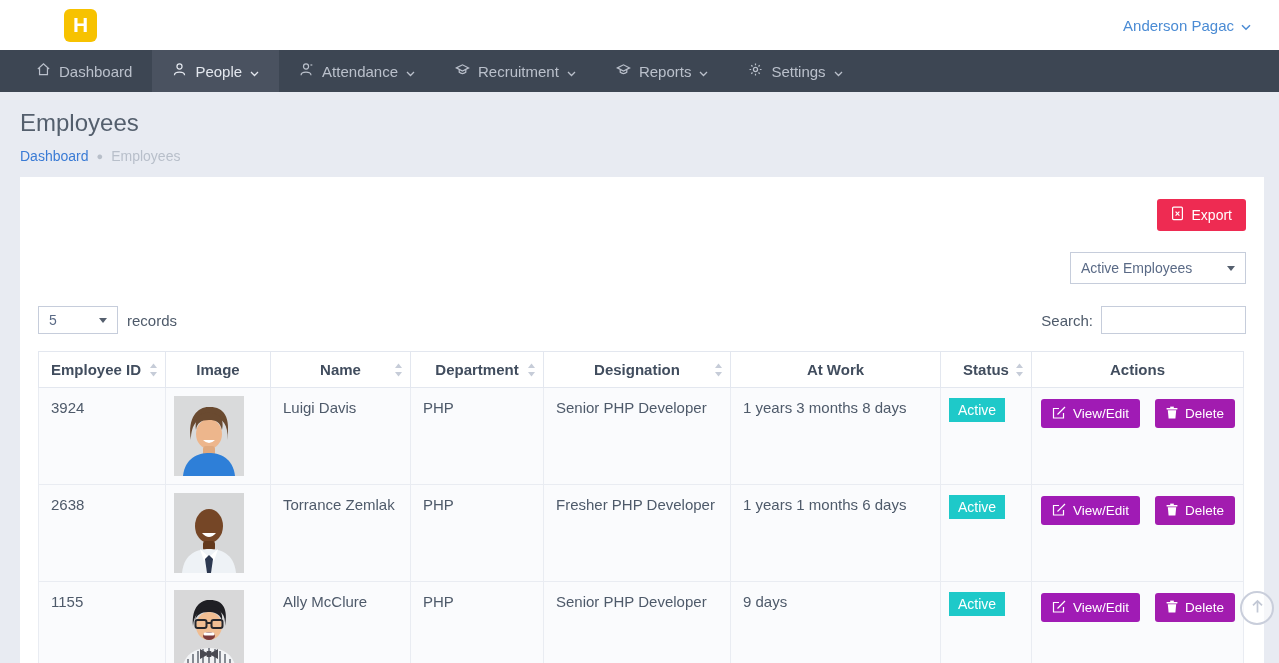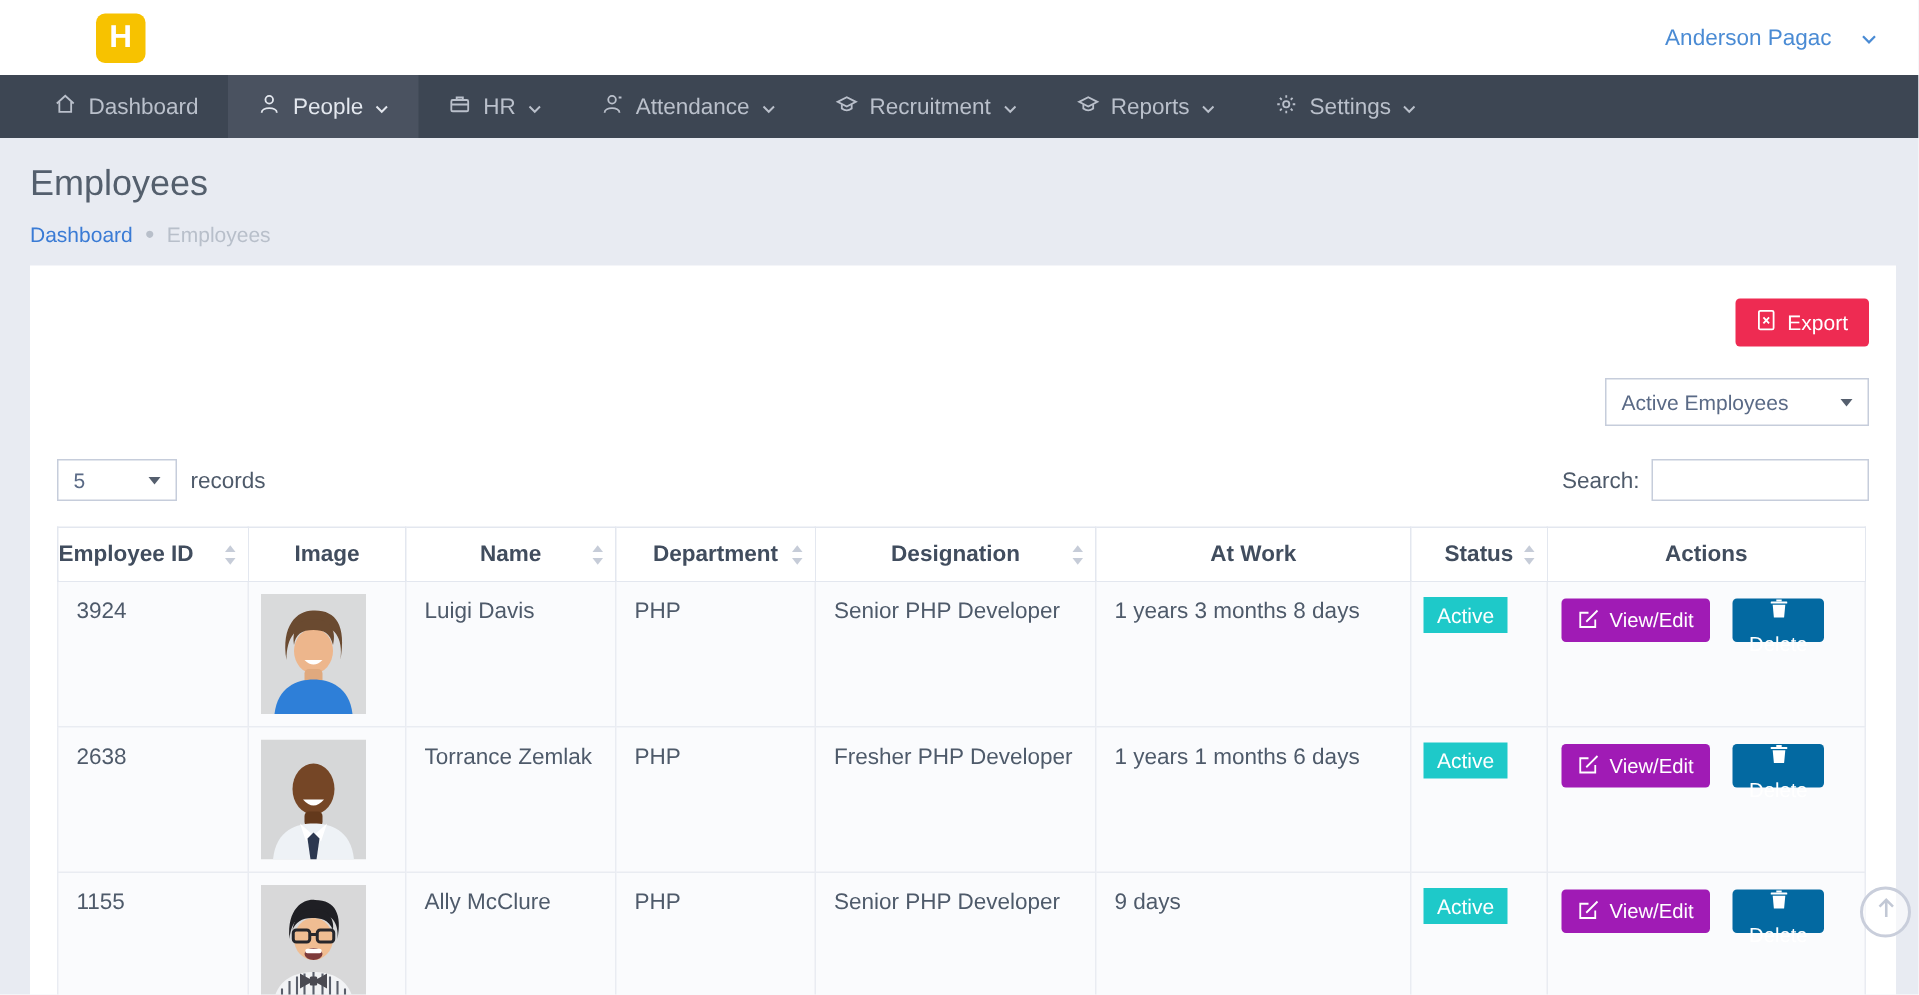--- a/index.html
+++ b/index.html
@@ -6,21 +6,21 @@
   html,body { width:1279px; height:663px; overflow:hidden; }
   body {
     font-family: "Liberation Sans", sans-serif;
     background:#e8ebf2;
     position:relative;
     color:#4e5a6a;
   }
   
   .topbar { height:50px; background:#ffffff; display:flex; align-items:center; justify-content:space-between; padding:0 28px 0 64px; }
   .logo { width:33px; height:33px; background:#f7c200; border-radius:6px; color:#fff; font-weight:bold; font-size:21px; display:flex; align-items:center; justify-content:center; cursor:pointer; }
-  .user { color:#4a8bd4; font-size:15px; display:flex; align-items:center; gap:20px; cursor:pointer; }
+  .user { color:#4a8bd4; font-size:15px; display:flex; align-items:center; gap:7px; cursor:pointer; }
 
   
   .nav { height:42px; background:#3d4653; display:flex; padding-left:16px; }
   .nav-item { display:flex; align-items:center; gap:8px; padding:0 20px; color:#bac0cb; font-size:15px; cursor:pointer; white-space:nowrap; }
   .nav-item.active { background:#4a5260; color:#e3e7ee; }
   .nav-item svg { flex:0 0 auto; }
 
   
   .page-head { padding:17px 30px 0 20px; }
   .page-title { font-size:24px; font-weight:400; color:#545f6d; margin-bottom:11px; }
@@ -46,34 +46,34 @@
   .controls-left { display:flex; align-items:center; gap:9px; }
   .select-pagesize { width:80px; height:28px; }
   .records-label { font-size:15px; color:#4e5a6a; }
   .controls-right { display:flex; align-items:center; gap:8px; }
   .search-label { font-size:15px; color:#4e5a6a; }
   .search-input { width:145px; height:28px; border:1px solid #c6cddb; padding:0 8px; font-size:14px; color:#4e5a6a; font-family:inherit; outline:none; }
 
   
   table { border-collapse:collapse; table-layout:fixed; width:1205px; margin-top:17px; font-size:15px; }
   th { border:1px solid #e3e7ef; height:36px; font-weight:700; color:#414d5e; position:relative; text-align:center; background:#fff; font-size:15px; }
-  th.col-id { text-align:left; padding-left:0; }
+  th.col-id { text-align:left; padding-left:12px; }
   .sort { position:absolute; right:7px; top:50%; transform:translateY(-50%); line-height:0; }
   td { border:1px solid #e9ecf2; vertical-align:top; padding:11px 12px; background:#fafbfd; height:97px; color:#4e5a6a; }
   td.cell-image { padding:8px 0 8px 8px; }
   td.cell-status { padding:10px 8px; }
   td.cell-actions { padding:11px 9px; }
   .avatar { display:block; }
 
   .badge-active { display:inline-block; background:#1ec9c9; color:#fff; padding:4px 9px; font-size:14px; }
 
   .actions { display:flex; gap:15px;align-items:center; }
   .btn-sm { height:29px; padding:0 11px; border:none; border-radius:3px; color:#fff; font-size:13.5px; display:inline-flex; align-items:center; gap:7px; cursor:pointer; font-family:inherit; white-space:nowrap; }
   .btn-viewedit { background:#a01bb5; }
-  .btn-delete { background:#0369a1;flex-direction:column; }
+  .btn-delete { background:#a21caf; }
 
   
   .scroll-top { position:absolute; right:5px; top:591px; width:34px; height:34px; border:2px solid #c9cedb; border-radius:50%; background:rgba(255,255,255,.55); display:flex; align-items:center; justify-content:center; color:#c2c8d5; cursor:pointer; }
 </style>
 </head>
 <body>
 
 <div class="topbar">
   <div class="logo">
     <span>H</span>
@@ -99,35 +99,20 @@
     <span>Dashboard</span>
   </div>
   <div class="nav-item active">
     <span>
       <svg width="15" height="15" viewBox="0 0 16 16" fill="none" stroke="currentColor" stroke-width="1.3">
           <circle cx="8" cy="4.8" r="2.7"></circle>
           <path d="M2.6 14 C2.6 9.6 13.4 9.6 13.4 14"></path>
         </svg>
     </span>
     <span>People</span>
-    <span>
-      <svg width="9" height="6" viewBox="0 0 9 6" fill="none" stroke="currentColor" stroke-width="1.3">
-          <path d="M1 1 L4.5 4.5 L8 1"></path>
-        </svg>
-    </span>
-  </div>
-  <div class="nav-item">
-    <span>
-      <svg width="15" height="15" viewBox="0 0 16 16" fill="none" stroke="currentColor" stroke-width="1.3">
-          <rect x="2" y="5" width="12" height="8" rx="1"></rect>
-          <path d="M5.8 5 V3.2 H10.2 V5"></path>
-          <path d="M2 8.2 H14"></path>
-        </svg>
-    </span>
-    <span>HR</span>
     <span>
       <svg width="9" height="6" viewBox="0 0 9 6" fill="none" stroke="currentColor" stroke-width="1.3">
           <path d="M1 1 L4.5 4.5 L8 1"></path>
         </svg>
     </span>
   </div>
   <div class="nav-item">
     <span>
       <svg width="15" height="15" viewBox="0 0 16 16" fill="none" stroke="currentColor" stroke-width="1.3">
           <circle cx="7.5" cy="4.8" r="2.7"></circle>

